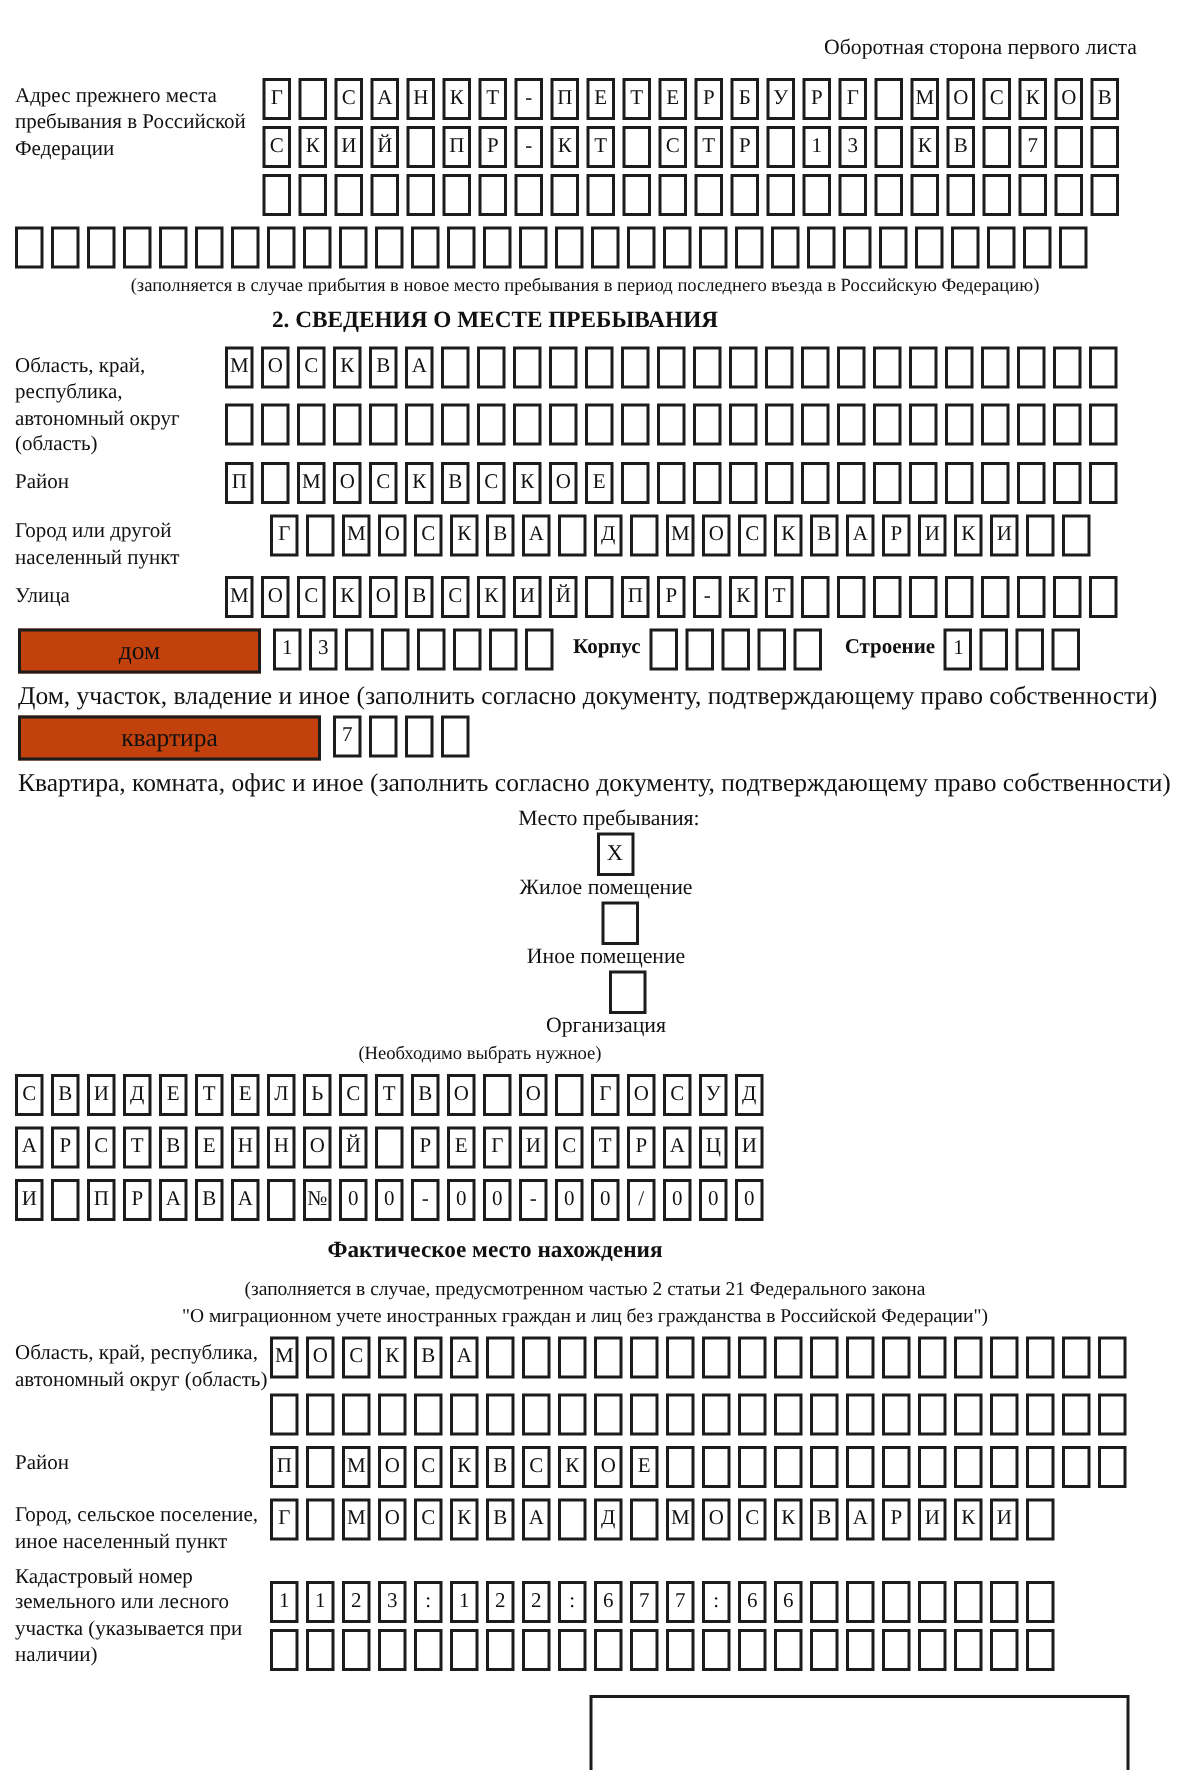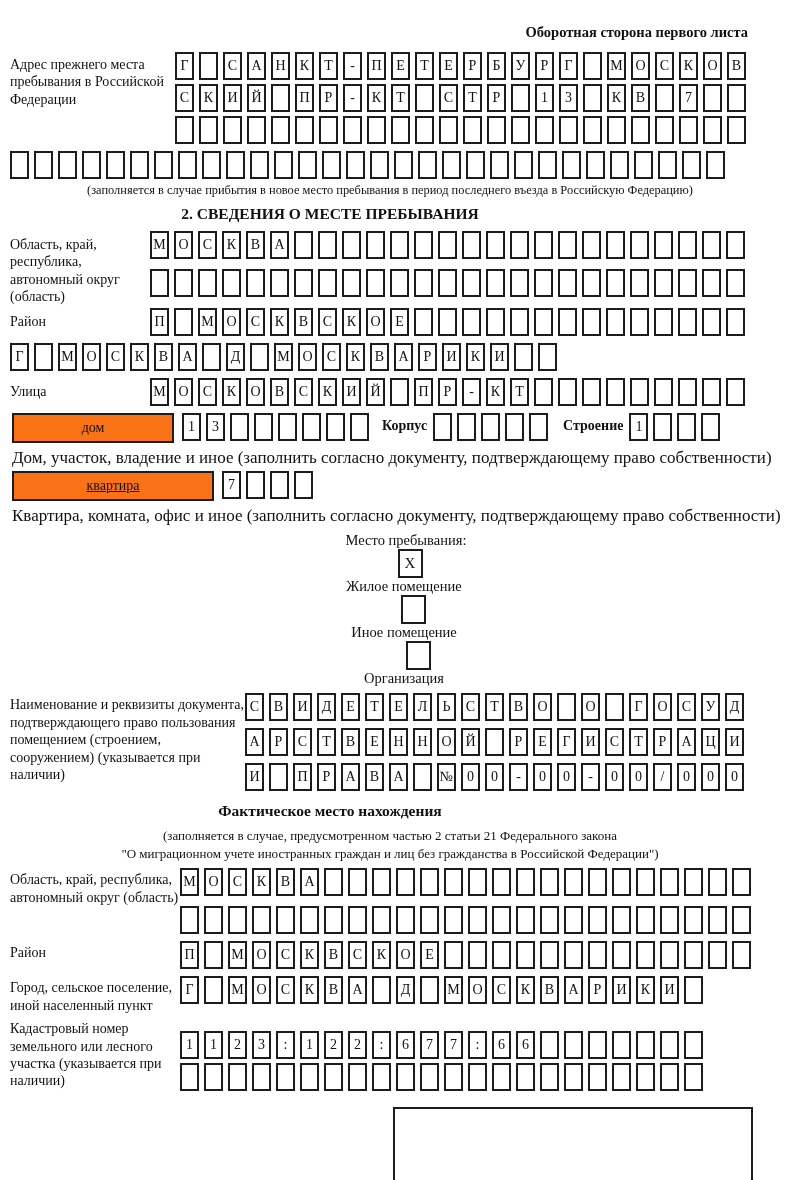--- a/index.html
+++ b/index.html
@@ -4,23 +4,22 @@
 <style>
   html,body{margin:0;padding:0;background:#fff;}
   body{
     width:800px;height:1180px;overflow:hidden;
     font-family:"Liberation Serif","DejaVu Serif",serif;
     color:#111;position:relative;
   }
   .page{width:800px;height:1180px;position:relative;}
 
   .hdr-note{
-    position:absolute;top:24px;right:52px;
+    position:absolute;top:24px;right:42px;
     font-size:14.5px;
-    font-weight:bold;
   }
 
   .flow{position:absolute;top:52px;left:0;width:800px;}
 
   .frow{display:flex;align-items:flex-start;margin:0 16px 3px 10px;}
   .lbl{font-size:14px;line-height:1.24;flex:none;}
   .lbl.w-prev{width:165px;padding-top:4px;}
   .lbl.w-std{width:140px;padding-top:5px;}
   .lbl.w-wide{width:170px;padding-top:3px;}
   .lbl.w-doc{width:235px;padding-top:3px;}
@@ -37,24 +36,24 @@
     font-size:12.4px;text-align:center;margin:1px 0 2px 0;width:780px;
   }
   .note-left{font-size:17px;margin:0 0 3px 12px;text-align:left;width:770px;}
   .sec-title{
     font-size:15.5px;font-weight:bold;text-align:center;margin:7px 0 8px 0;width:660px;
   }
 
   .inline-lbl{font-size:14px;flex:none;padding-top:5px;font-weight:bold;}
   .fieldbox{
     border:2px solid #1c1c1c;height:26px;flex:none;
-    display:flex;align-items:center;justify-content:center;font-size:14px;background:#f97316;
+    display:flex;align-items:center;justify-content:center;font-size:17px;background:#c2410c;
   }
   .fieldbox.house{width:158px;margin-right:8px;}
-  .fieldbox.apt{width:198px;margin-right:8px;text-decoration:underline;}
+  .fieldbox.apt{width:198px;margin-right:8px;}
 
   .chkbox{
     width:21px;height:25px;border:2px solid #1c1c1c;flex:none;
     display:inline-flex;align-items:center;justify-content:center;
     font-size:15px;background:#fff;
   }
   .stay-row{display:flex;align-items:center;margin:6px 0 2px 12px;font-size:14.5px;flex-direction:column;}
   .stay-row .opt-lbl{margin:0 14px 0 10px;}
 
   .stamp-box{
@@ -275,20 +274,21 @@
           <span class="cell"></span>
           <span class="cell"></span>
           <span class="cell"></span>
           <span class="cell"></span>
           <span class="cell"></span>
           <span class="cell"></span>
         </div>
     </div>
 
     <div class="frow">
+      <div class="lbl w-wide">Город или другой населенный пункт</div>
       <div class="cellrow">
           <span class="cell">Г</span>
           <span class="cell"></span>
           <span class="cell">М</span>
           <span class="cell">О</span>
           <span class="cell">С</span>
           <span class="cell">К</span>
           <span class="cell">В</span>
           <span class="cell">А</span>
           <span class="cell"></span>
@@ -383,23 +383,23 @@
 
     <div class="stay-row">
       <span>Место пребывания:</span>
       <span class="chkbox" style="margin-left:8px">X</span>
       <span class="opt-lbl">Жилое помещение</span>
       <span class="chkbox" style="margin-left:14px"></span>
       <span class="opt-lbl">Иное помещение</span>
       <span class="chkbox" style="margin-left:24px"></span>
       <span class="opt-lbl" style="">Организация</span>
     </div>
+    <div class="note" style="width:640px;padding-left:0">(Необходимо выбрать нужное)</div>
 
     <div class="frow" style="margin-top:6px">
-      <div class="lbl w-doc">Наименование и реквизиты документа, подтверждающего право пользования помещением (строением, сооружением) (указывается при наличии)</div>
       <div class="rows">
         <div class="cellrow" style="margin-bottom:7px">
             <span class="cell">С</span>
             <span class="cell">В</span>
             <span class="cell">И</span>
             <span class="cell">Д</span>
             <span class="cell">Е</span>
             <span class="cell">Т</span>
             <span class="cell">Е</span>
             <span class="cell">Л</span>
@@ -552,21 +552,21 @@
           <span class="cell"></span>
           <span class="cell"></span>
           <span class="cell"></span>
           <span class="cell"></span>
           <span class="cell"></span>
           <span class="cell"></span>
         </div>
     </div>
 
     <div class="frow">
-      <div class="lbl w-wide">Город, сельское поселение, иной населенный пункт</div>
+      <div class="lbl w-wide">Город, сельское поселение, иное населенный пункт</div>
       <div class="cellrow">
           <span class="cell">Г</span>
           <span class="cell"></span>
           <span class="cell">М</span>
           <span class="cell">О</span>
           <span class="cell">С</span>
           <span class="cell">К</span>
           <span class="cell">В</span>
           <span class="cell">А</span>
           <span class="cell"></span>

